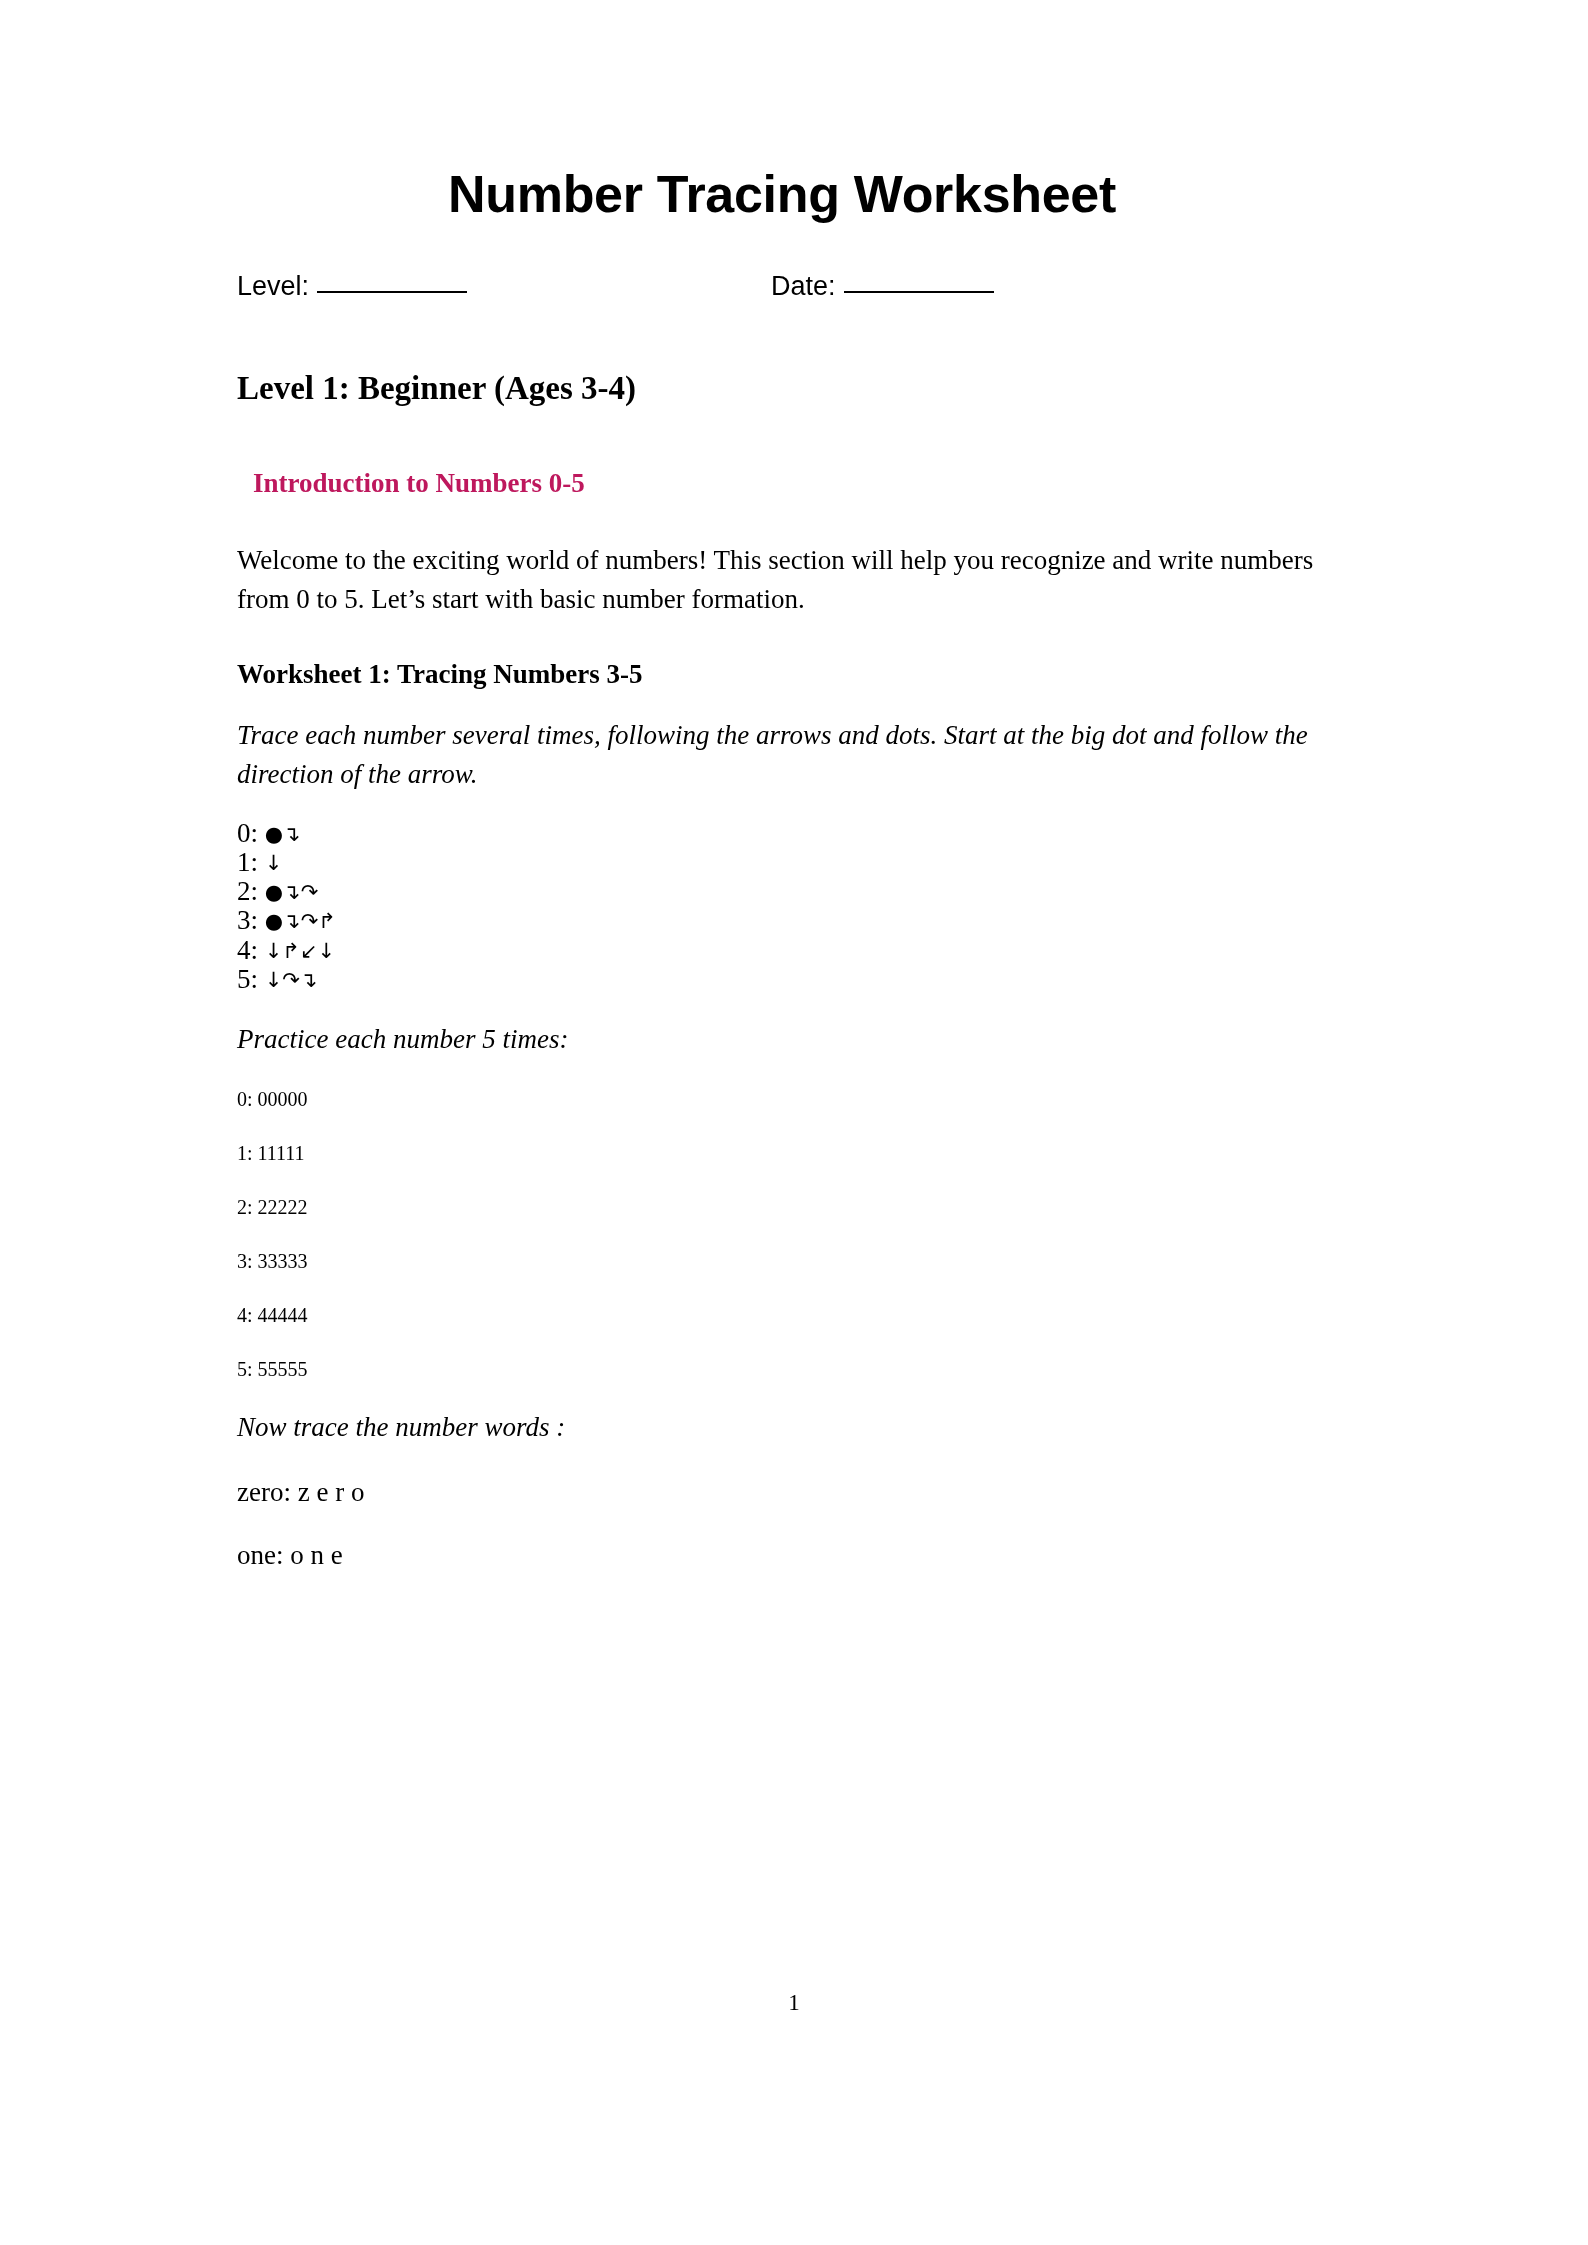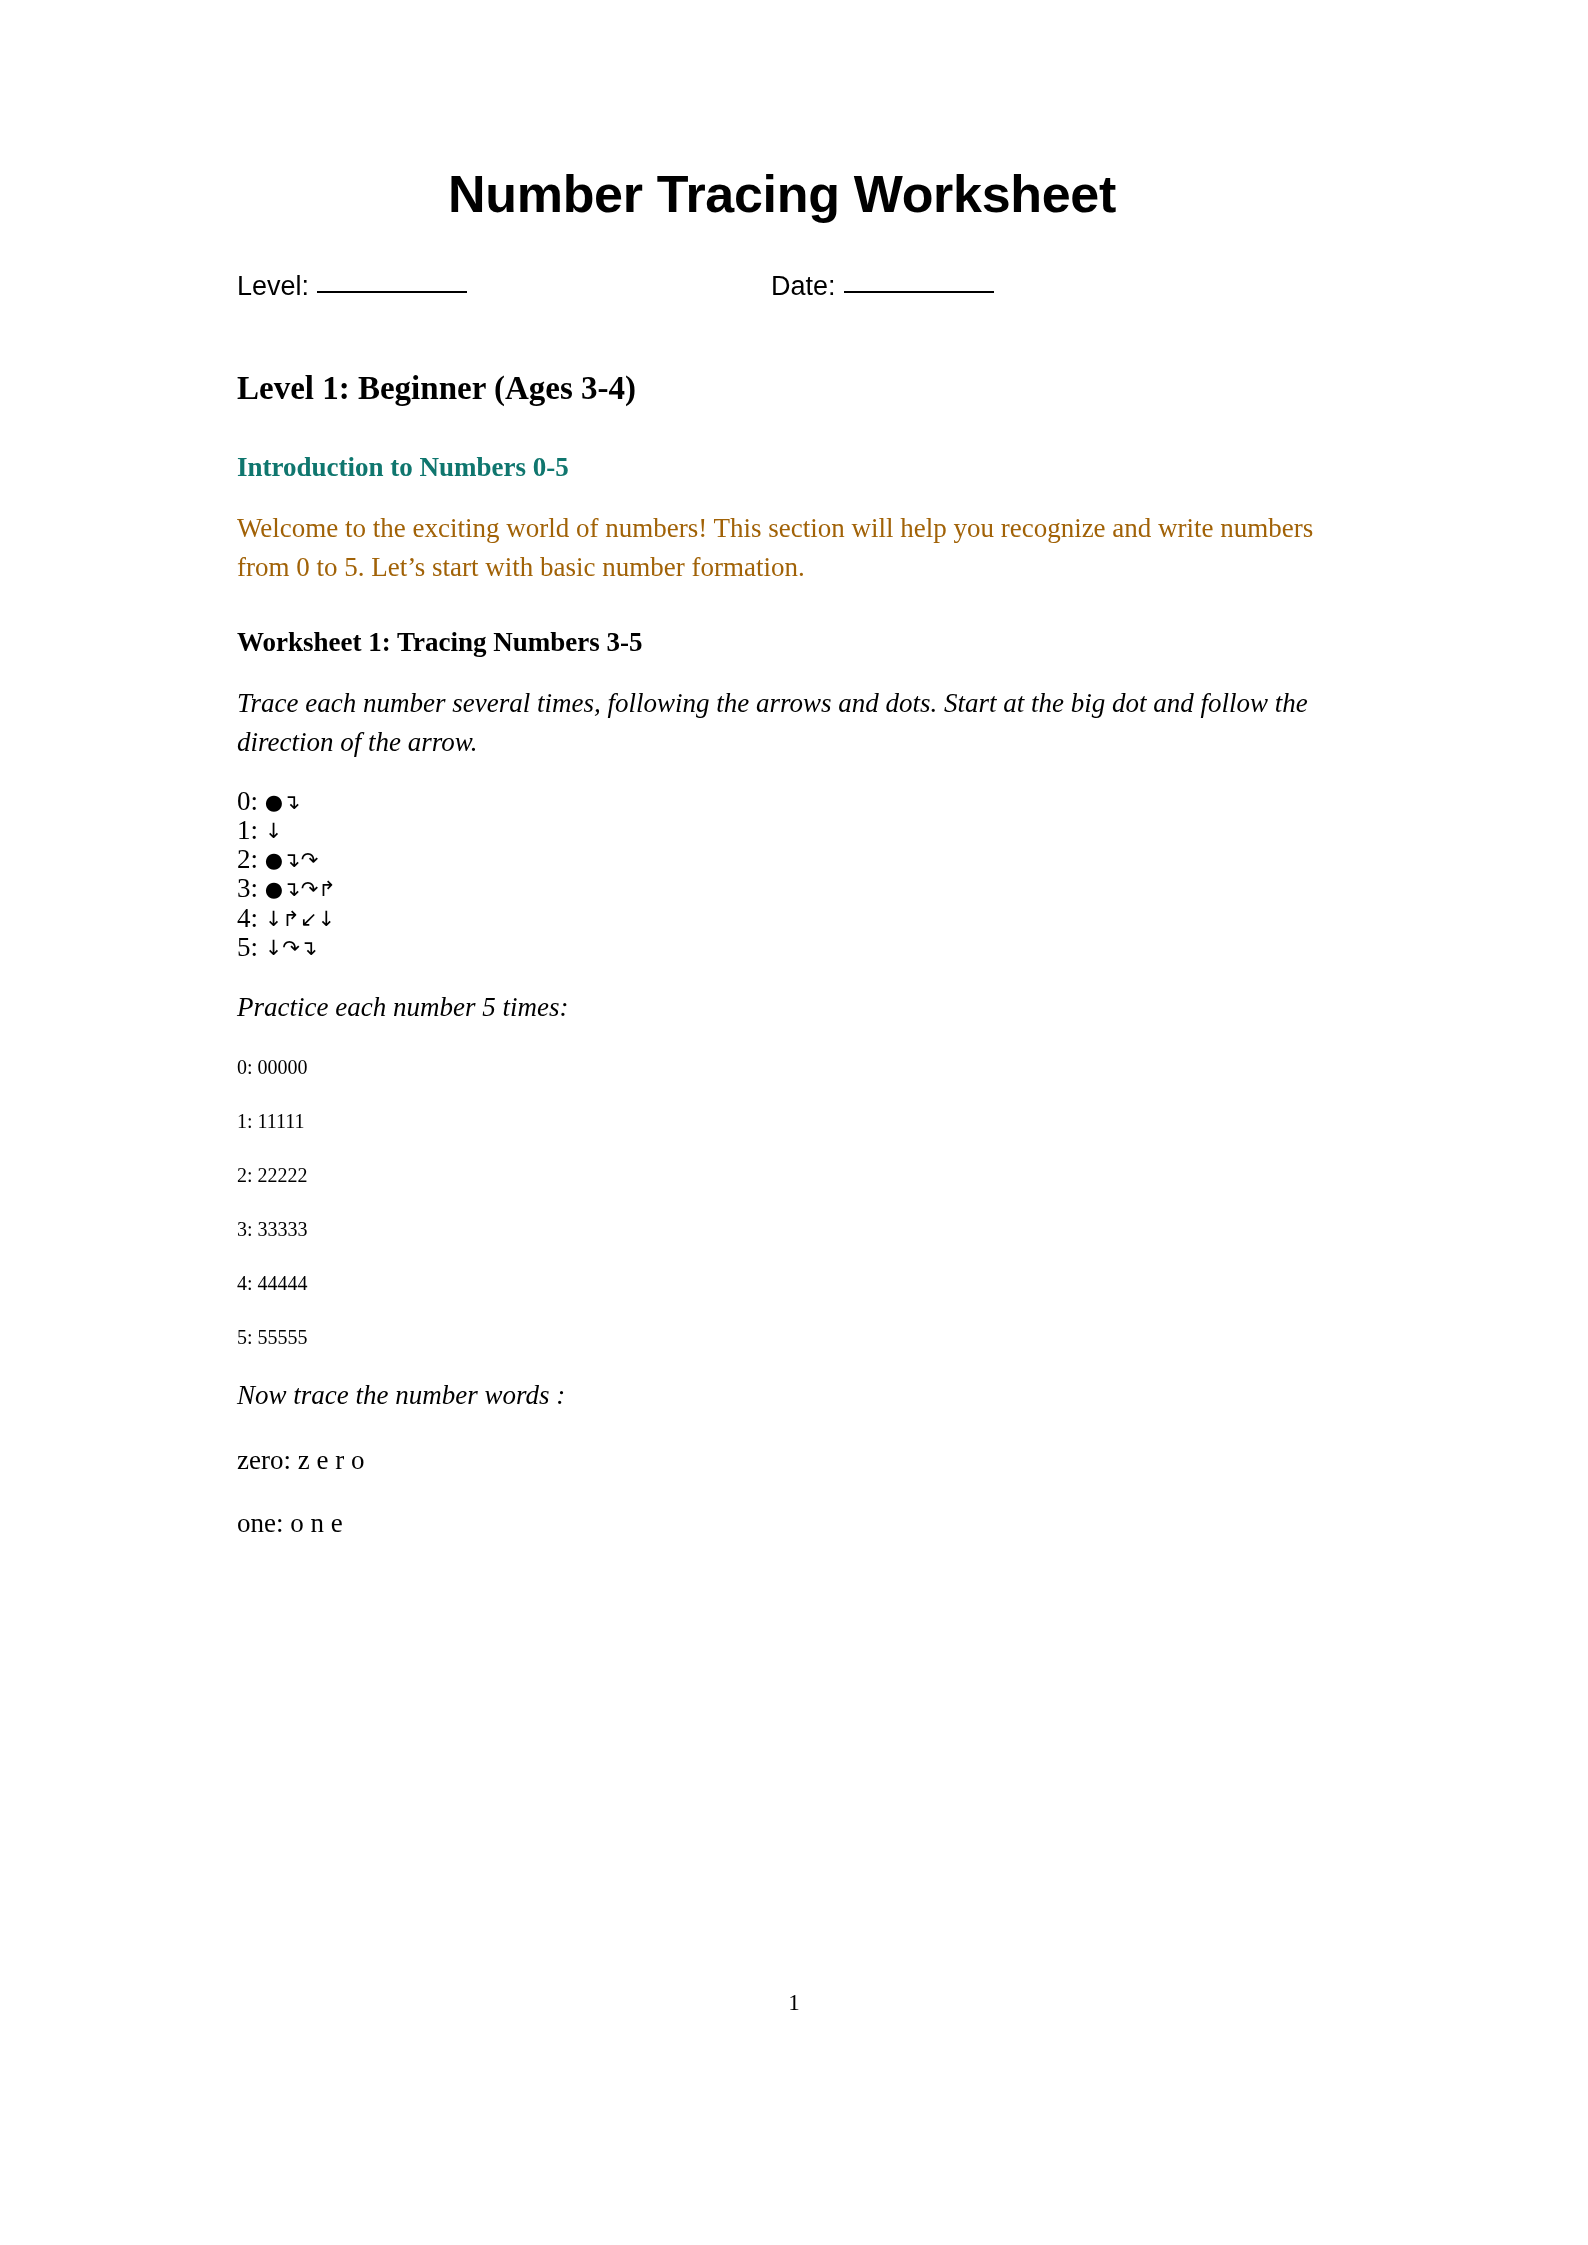--- a/index.html
+++ b/index.html
@@ -80,41 +80,41 @@
     line-height: 1.2;
     margin: 0;
     padding-top: 50px;
     color: #000;
   }
   h2.sec-h2 {
     font-family: "Liberation Serif", "DejaVu Serif", serif;
     font-weight: bold;
     font-size: 27px;
     line-height: 1.2;
-    margin: 0;
+    margin: 16px;
     padding-top: 42px;
-    color: #0f766e;
+    color: #be185d;
   }
   h3.sec-h3 {
     font-family: "Liberation Serif", "DejaVu Serif", serif;
     font-weight: bold;
     font-size: 27px;
     line-height: 1.2;
     margin: 0;
     padding-top: 40px;
     color: #000;
   }
 
   
   p.body-p {
     font-size: 27px;
     line-height: 1.42;
     margin: 0;
     padding-top: 26px;
-    color: #a16207;
+    color: #000000;
     text-align: left;
   }
   p.italic-p {
     font-size: 27px;
     font-style: italic;
     line-height: 1.42;
     margin: 0;
     padding-top: 26px;
     color: #000;
   }

